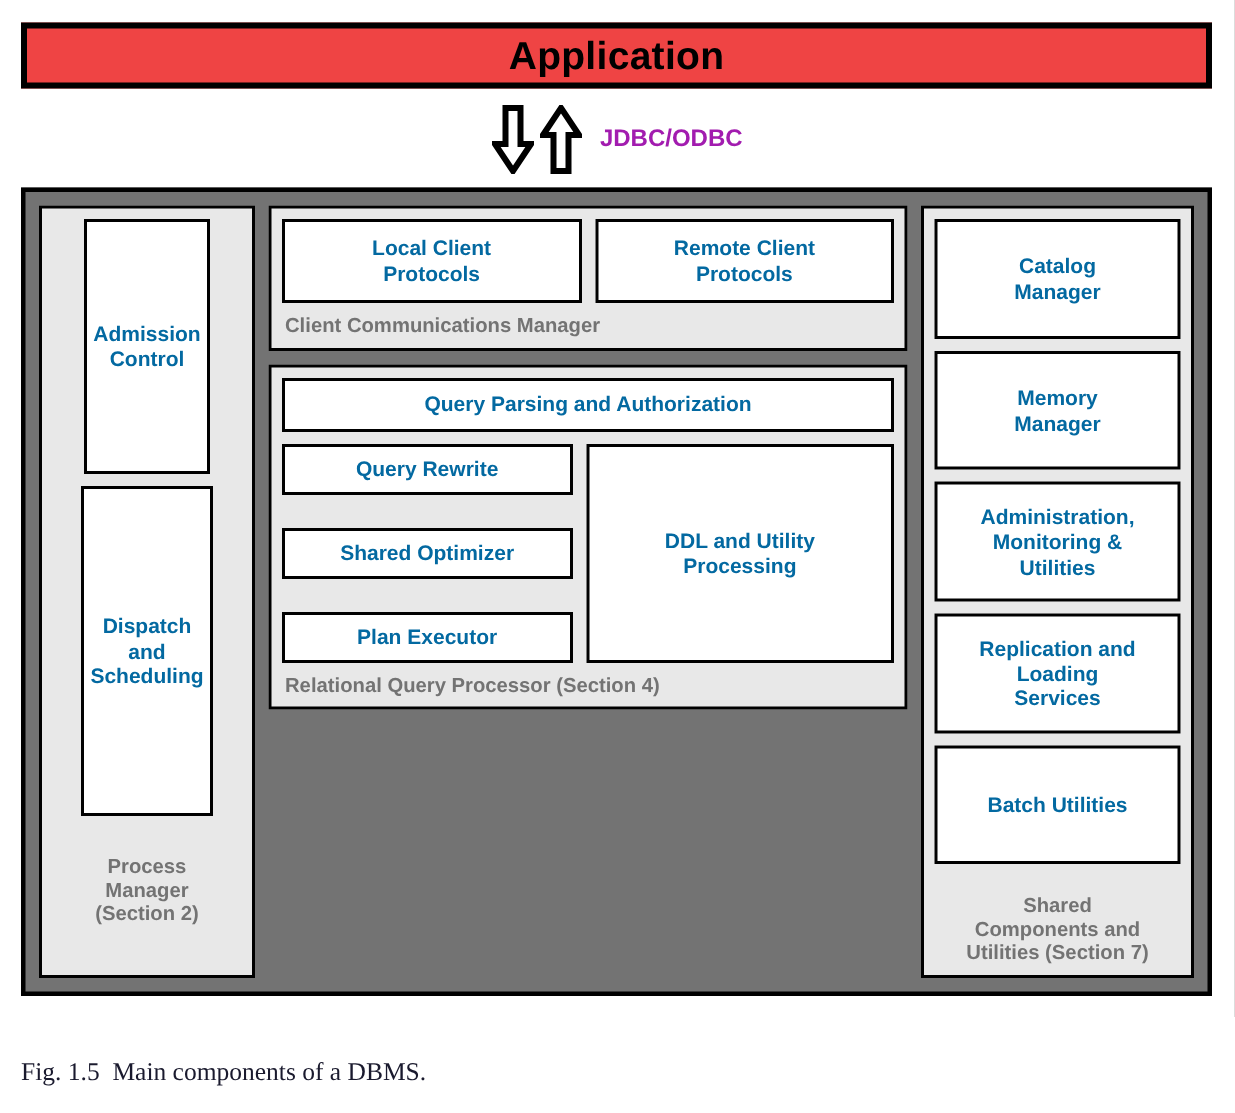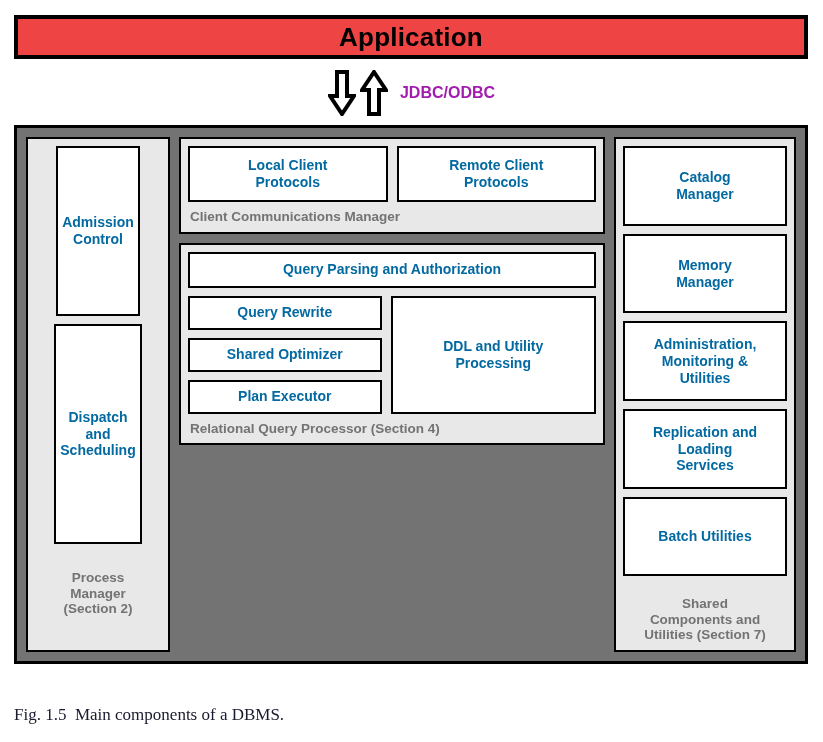--- a/index.html
+++ b/index.html
@@ -143,21 +143,21 @@
   }
   #client-comm-group .row-two .box { flex: 1 1 0; height: 56px; }
 
   #rqp-group { flex: none; }
   #box-query-parsing { height: 36px; margin-bottom: 8px; }
   #rqp-group .rqp-body { display: flex; gap: 9px; margin-bottom: 4px; }
   #rqp-group .rqp-left {
     flex: 1 1 0;
     display: flex;
     flex-direction: column;
-    gap: 8px;
+    gap: 22px;
   }
   #rqp-group .rqp-left .box { height: 34px; }
   #box-ddl-utility { flex: 1 1 0; }
 
   #tsm-group { flex: 1 1 auto; }
   #tsm-group .tsm-grid {
     flex: 1 1 auto;
     display: grid;
     grid-template-columns: 1fr 1fr;
     grid-template-rows: 1fr 1fr;

